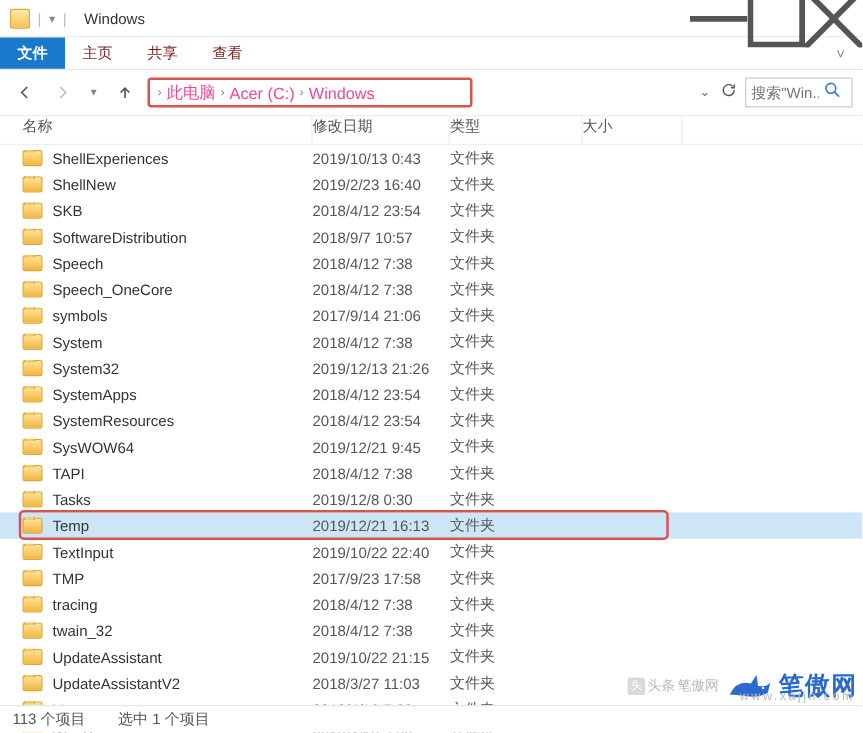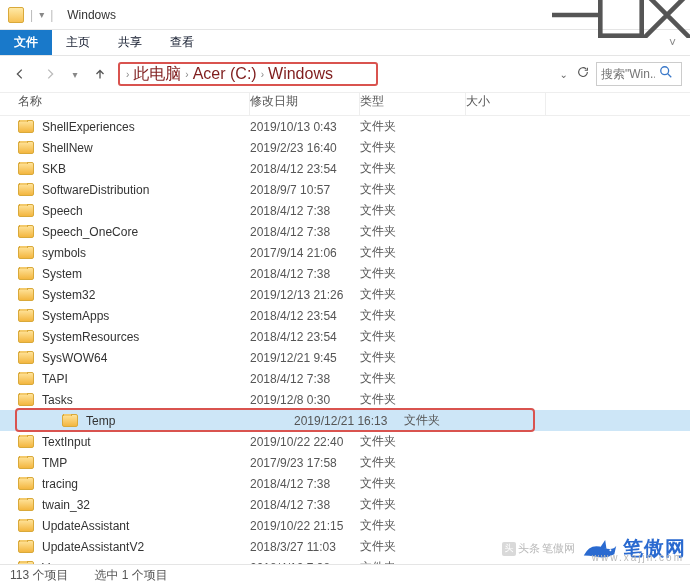--- a/index.html
+++ b/index.html
@@ -7,47 +7,47 @@
   .titlebar { height: 30px; display: flex; align-items: center; background: #fff; border-bottom: 1px solid #e5e5e5; }
   .titlebar .qat { display: flex; align-items: center; gap: 6px; padding: 0 8px; }
   .titlebar .qat .folder-mini { width:16px; height:16px; background: linear-gradient(#ffe9a6,#f7c255); border-radius:2px; border:1px solid #d9a93a;}
   .titlebar .qat .pipe { color:#bbb; font-size:12px; }
   .titlebar .title { flex: 0 0 auto; margin-left: 6px; font-size: 12px; color:#333; }
   .titlebar .spacer { flex: 1; }
   .titlebar .winbtn { width: 46px; height: 30px; display:flex; align-items:center; justify-content:center; color:#555; font-size:12px; }
 
   .ribbon-tabs { height: 26px; display:flex; align-items:stretch; background:#fff; border-bottom:1px solid #e5e5e5;}
   .ribbon-tabs .file-tab { background:#1979ca; color:#fff; font-size:12px; padding:0 14px; display:flex; align-items:center;font-weight:bold; }
-  .ribbon-tabs .tab { font-size:12px; color:#0f172a; padding:0 14px; display:flex; align-items:center; }
+  .ribbon-tabs .tab { font-size:12px; color:#7f1d1d; padding:0 14px; display:flex; align-items:center; }
 
   .navrow { height: 36px; display:flex; align-items:center; gap:6px; padding:0 8px; position:relative; }
   .navbtn { width:24px; height:24px; display:flex; align-items:center; justify-content:center; color:#777; border-radius:2px; }
   .navbtn svg { width:14px; height:14px; }
   .addr-wrap { position:relative; flex: 0 0 260px; height:24px; }
   .addrbar { height:24px; border:2px solid #d9534f; border-radius:3px; display:flex; align-items:center; padding:0 6px; gap:4px; background:#fff; width:100%; }
   .addrbar .chev { color:#888; font-size:10px; }
-  .addrbar .crumb { font-size:16px; color:#7f1d1d; white-space:nowrap; }
+  .addrbar .crumb { font-size:13px; color:#ec4899; white-space:nowrap; }
   .addr-dd { margin-left:auto; display:flex; align-items:center; gap:8px; }
   .addr-dd .v { color:#666; font-size:10px; }
   .addr-dd .refresh svg { width:14px; height:14px; }
   .addr-spacer { flex:1; }
   .searchbox { width:86px; height:24px; border:1px solid #ccc; display:flex; align-items:center; padding:0 4px; gap:4px; }
   .searchbox input { border:none; outline:none; width:54px; font-size:12px; color:#888; background:transparent; }
   .searchbox .mag svg { width:14px; height:14px; color:#3a78c9; }
 
   .headers { height:24px; display:flex; align-items:flex-end; border-top:1px solid #eee; border-bottom:1px solid #eee; font-size:12px; color:#555; }
   .col-name { width:250px; padding-left:18px; }
   .col-date { width:110px; }
   .col-type { width:106px; }
   .col-size { width:80px; }
   .col-sep { border-right:1px solid #eee; height:100%; }
 
   .list { position:relative; }
   .row { height:21px; display:flex; align-items:center; font-size:12px; color:#333; }
-  .row.selected { background:#cde6f7;padding-left:44px; }
+  .row.selected { background:#cde6f7; }
   .cell-name { width:250px; padding-left:18px; display:flex; align-items:center; gap:8px; overflow:hidden; white-space:nowrap; }
   .cell-date { width:110px; color:#555; }
   .cell-type { width:106px; color:#555; }
   .cell-size { width:80px; }
   .folder-icon { width:16px; height:13px; background:linear-gradient(#ffe39a,#f3b63f); border-radius:2px; border:1px solid #d9a93a; position:relative; flex:0 0 16px; }
   .folder-icon::before { content:""; position:absolute; top:-3px; left:0; width:7px; height:3px; background:#f3c96a; border:1px solid #d9a93a; border-bottom:none; border-radius:2px 2px 0 0; }
 
   .sel-outline { position:absolute; border:2px solid #d9534f; border-radius:4px; pointer-events:none; }
   .sel-outline.r1 { left:15px; width:520px; }
 

